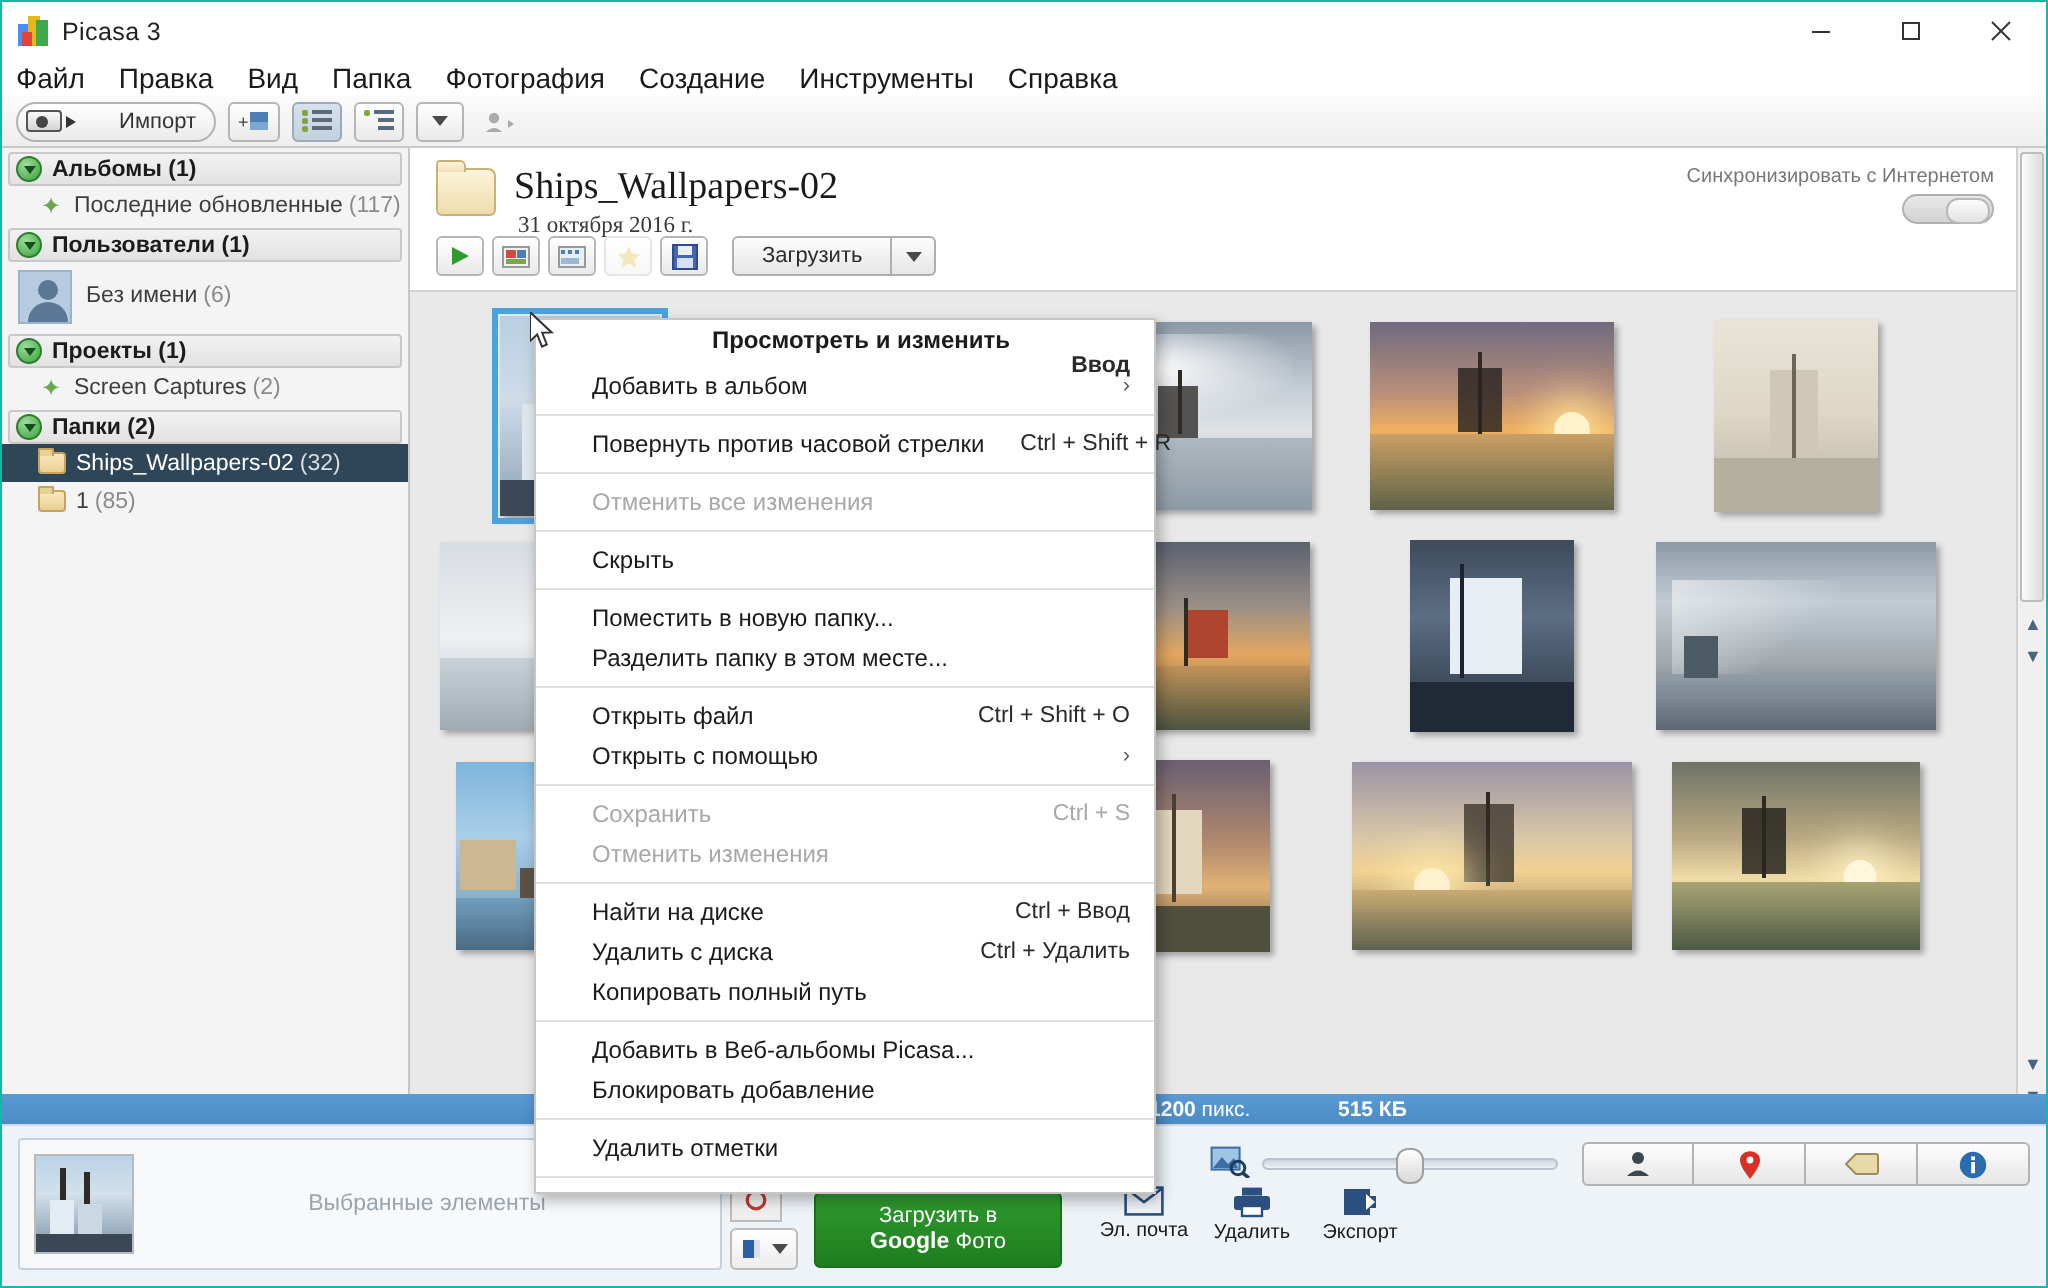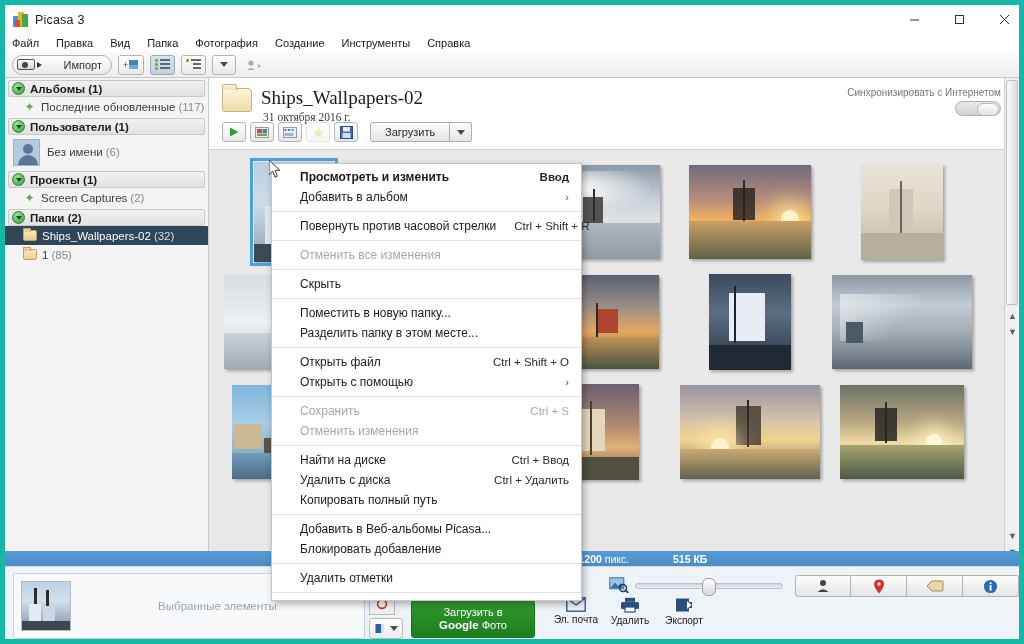--- a/index.html
+++ b/index.html
@@ -7,21 +7,21 @@
     width: 1024px; height: 644px;
     font-family: "Liberation Sans", sans-serif;
     font-size: 12px;
     background: #ffffff;
     overflow: hidden;
   }
   #app {
     position: relative;
     width: 1024px; height: 644px;
     background: #f0f0f0;
-    border: 5px solid #14b8a6;
+    border: 1px solid #14b8a6;
     overflow: hidden;
   }
 
   
   .titlebar {
     position: absolute; top: 0; left: 0; width: 1022px; height: 29px;
     background: #ffffff;
     display: flex; align-items: center;
   }
   .logo {
@@ -51,21 +51,21 @@
     cursor: pointer;
   }
 
   
   .menubar {
     position: absolute; top: 29px; left: 0; width: 1022px; height: 18px;
     background: #ffffff;
     display: flex; align-items: center; padding-left: 7px;
   }
   .menubar .mi {
-    font-size: 11px; color: #1a1a1a; padding: 1px 9px 2px 0px;
+    font-size: 14px; color: #1a1a1a; padding: 1px 9px 2px 0px;
     margin-right: 8px; cursor: default; white-space: nowrap;
   }
 
   
   .toolbar {
     position: absolute; top: 47px; left: 0; width: 1022px; height: 26px;
     background: linear-gradient(#fbfbfb,#eeeeee);
     border-bottom: 1px solid #c9c9c9;
     display: flex; align-items: center;
   }
@@ -328,21 +328,21 @@
     position:absolute; left: 266px; top: 158px; width: 311px;
     background: #ffffff; border:1px solid #c6c6c6;
     box-shadow: 2px 3px 7px rgba(0,0,0,.30);
     padding: 3px 0; z-index: 50;
   }
   .ctxitem {
     height: 20px; display:flex; align-items:center;
     padding: 0 12px 0 28px; font-size: 12px; color: #1b1b1b; cursor: pointer;
     position: relative; white-space: nowrap;
   }
-  .ctxitem.bold { font-weight: bold; }
+  .ctxitem.bold { font-weight: bold; flex-direction: column; }
   .ctxitem.disabled { color: #a8a8a8; cursor: default; }
   .ctxitem .acc { margin-left: auto; font-size: 11.5px; color: #2a2a2a; padding-left: 18px; }
   .ctxitem.bold .acc { font-weight: bold; }
   .ctxitem.disabled .acc { color: #a8a8a8; }
   .ctxitem .arr { margin-left:auto; color:#555; font-size:11px; }
   .ctxsep { height:1px; background:#e0e0e0; margin: 4px 0; }
 
   .cursor-arrow { position:absolute; left: 264px; top: 155px; z-index: 60; }
 </style>
 </head>

